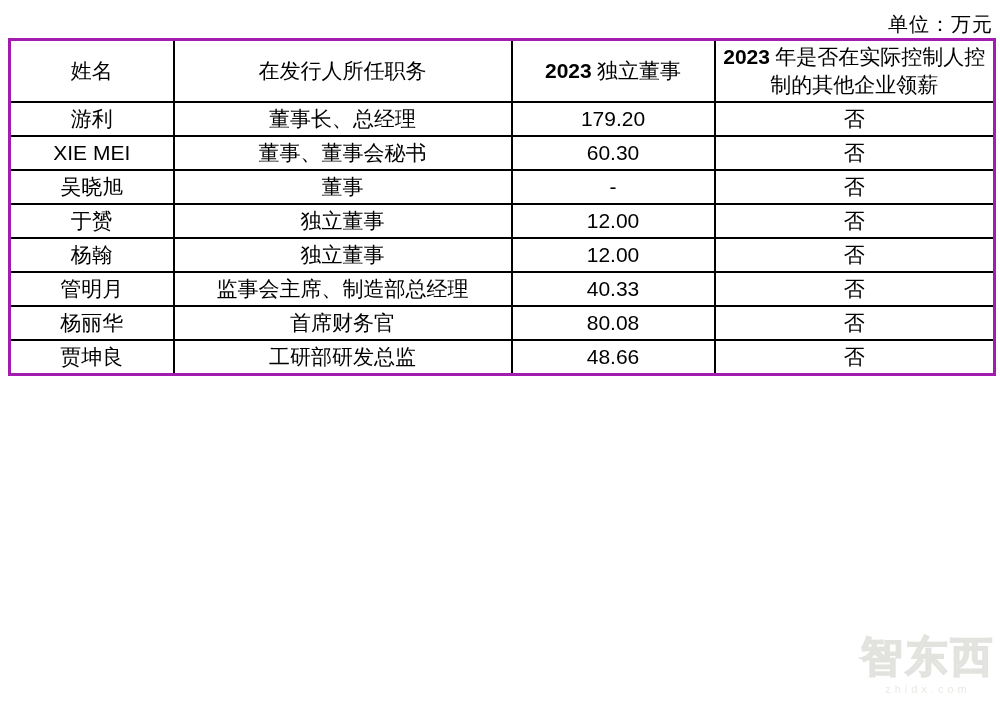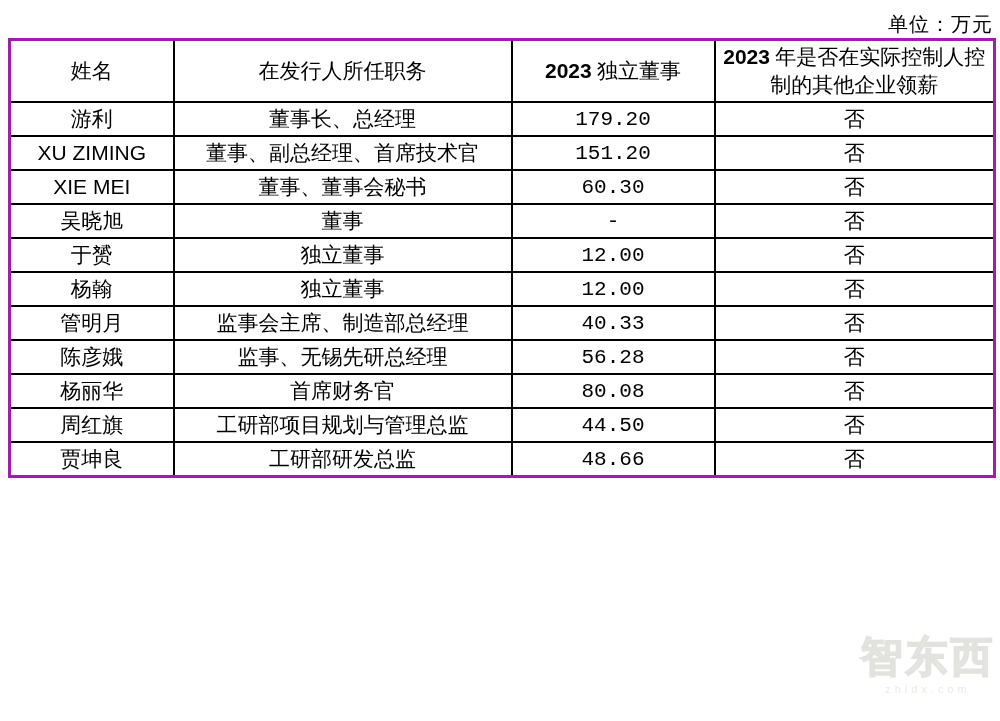--- a/index.html
+++ b/index.html
@@ -48,21 +48,21 @@
   table.remuneration thead tr { height: 57px; }
   table.remuneration tbody tr { height: 32px; }
   th.col-salary-header, th.col-other-header { line-height: 28px; }
   .year-num {
     font-family: "Liberation Sans", "DejaVu Sans", sans-serif;
     font-weight: bold;
   }
   td.cell-salary {
     text-align: right;
     padding-right: 14px;
-    font-family: Liberation Mono, monospace;
+    font-family: Liberation Sans, sans-serif;
   }
   td.latin {
     font-family: "Liberation Sans", "DejaVu Sans", sans-serif;
   }
   .watermark {
     position: absolute;
     left: 848px;
     top: 634px;
     width: 160px;
     text-align: center;
@@ -106,26 +106,20 @@
     </tr>
   </thead>
   <tbody id="table-body">
       <tr>
         <td class="cell-name">游利</td>
         <td class="cell-position">董事长、总经理</td>
         <td class="cell-salary">179.20</td>
         <td class="cell-other">否</td>
       </tr>
       <tr>
-        <td class="cell-name latin">XU ZIMING</td>
-        <td class="cell-position">董事、副总经理、首席技术官</td>
-        <td class="cell-salary">151.20</td>
-        <td class="cell-other">否</td>
-      </tr>
-      <tr>
         <td class="cell-name latin">XIE MEI</td>
         <td class="cell-position">董事、董事会秘书</td>
         <td class="cell-salary">60.30</td>
         <td class="cell-other">否</td>
       </tr>
       <tr>
         <td class="cell-name">吴晓旭</td>
         <td class="cell-position">董事</td>
         <td class="cell-salary">-</td>
         <td class="cell-other">否</td>
@@ -142,35 +136,23 @@
         <td class="cell-salary">12.00</td>
         <td class="cell-other">否</td>
       </tr>
       <tr>
         <td class="cell-name">管明月</td>
         <td class="cell-position">监事会主席、制造部总经理</td>
         <td class="cell-salary">40.33</td>
         <td class="cell-other">否</td>
       </tr>
       <tr>
-        <td class="cell-name">陈彦娥</td>
-        <td class="cell-position">监事、无锡先研总经理</td>
-        <td class="cell-salary">56.28</td>
-        <td class="cell-other">否</td>
-      </tr>
-      <tr>
         <td class="cell-name">杨丽华</td>
         <td class="cell-position">首席财务官</td>
         <td class="cell-salary">80.08</td>
-        <td class="cell-other">否</td>
-      </tr>
-      <tr>
-        <td class="cell-name">周红旗</td>
-        <td class="cell-position">工研部项目规划与管理总监</td>
-        <td class="cell-salary">44.50</td>
         <td class="cell-other">否</td>
       </tr>
       <tr>
         <td class="cell-name">贾坤良</td>
         <td class="cell-position">工研部研发总监</td>
         <td class="cell-salary">48.66</td>
         <td class="cell-other">否</td>
       </tr>
     </tbody>
 </table>

